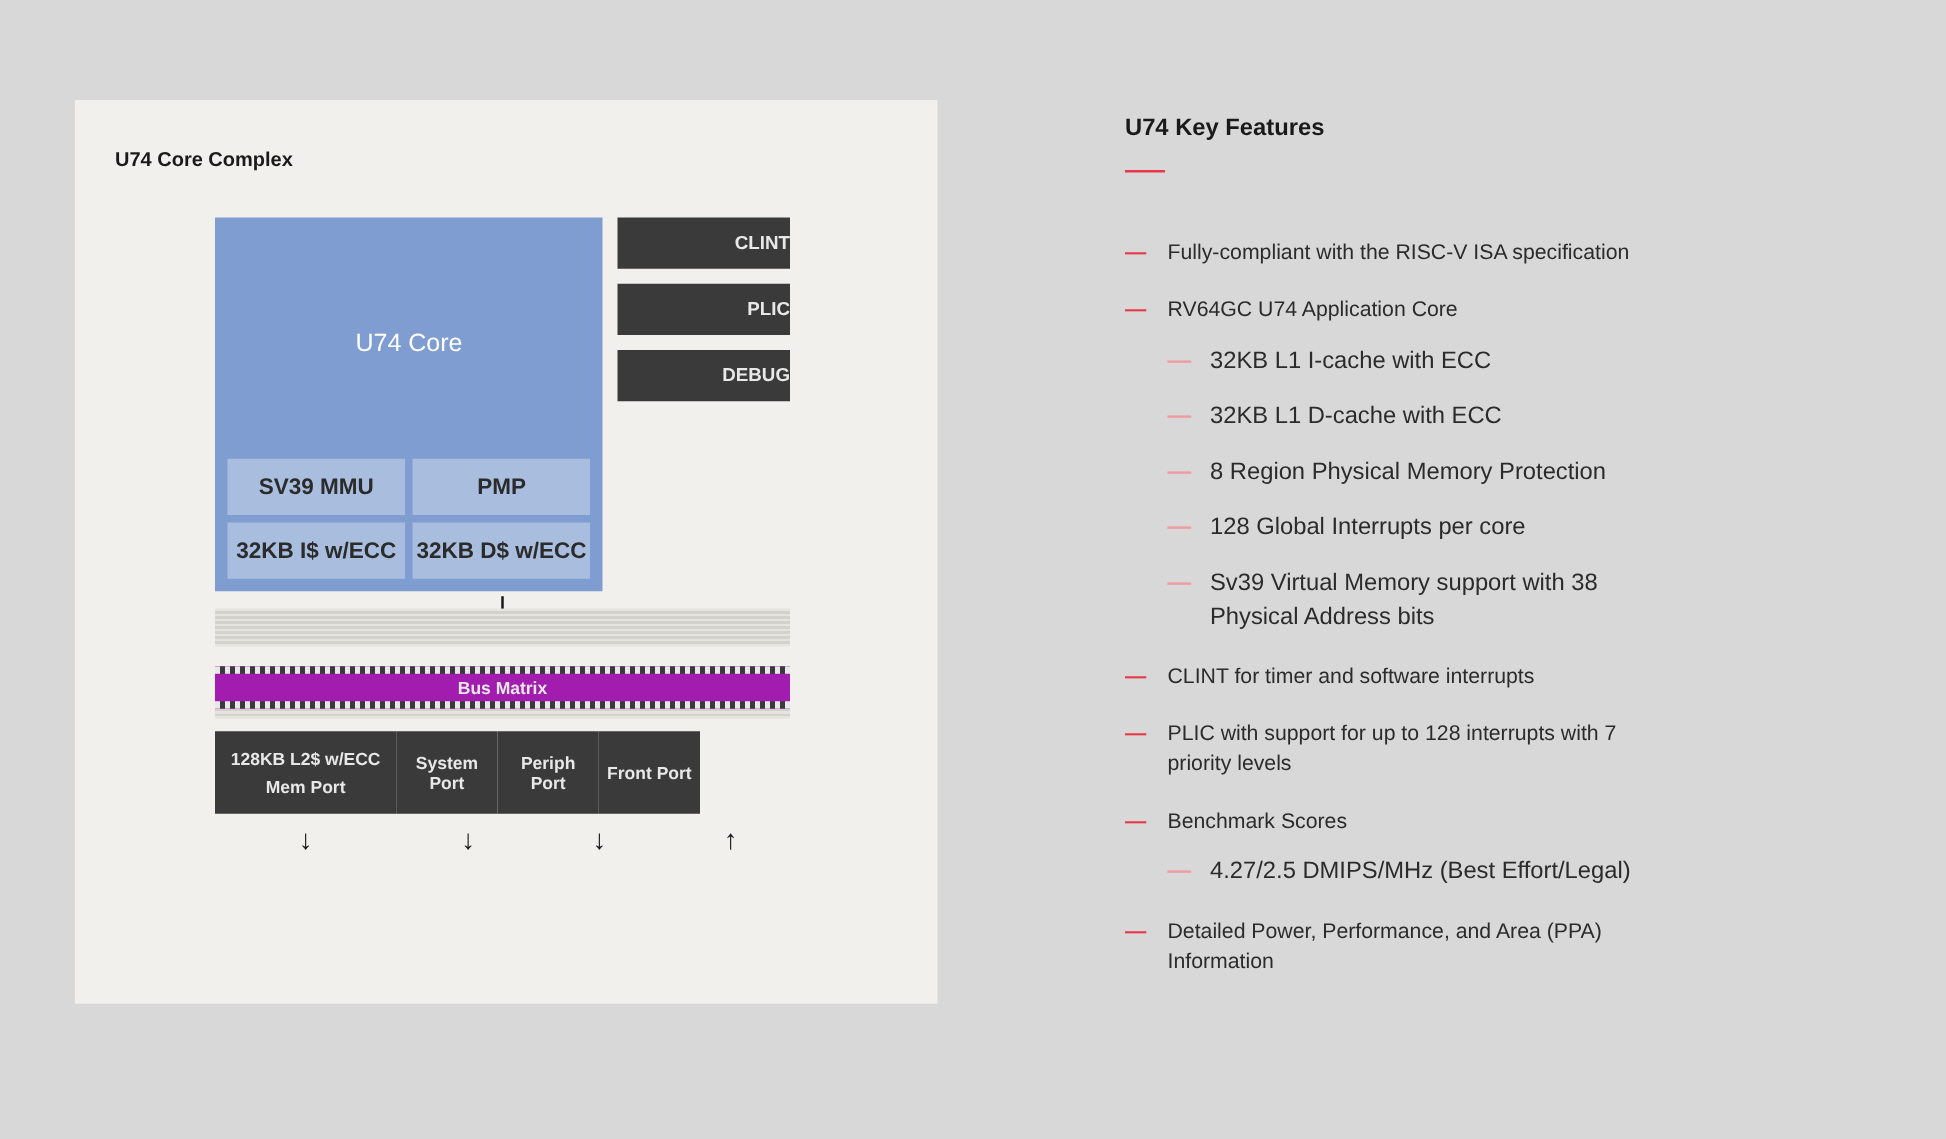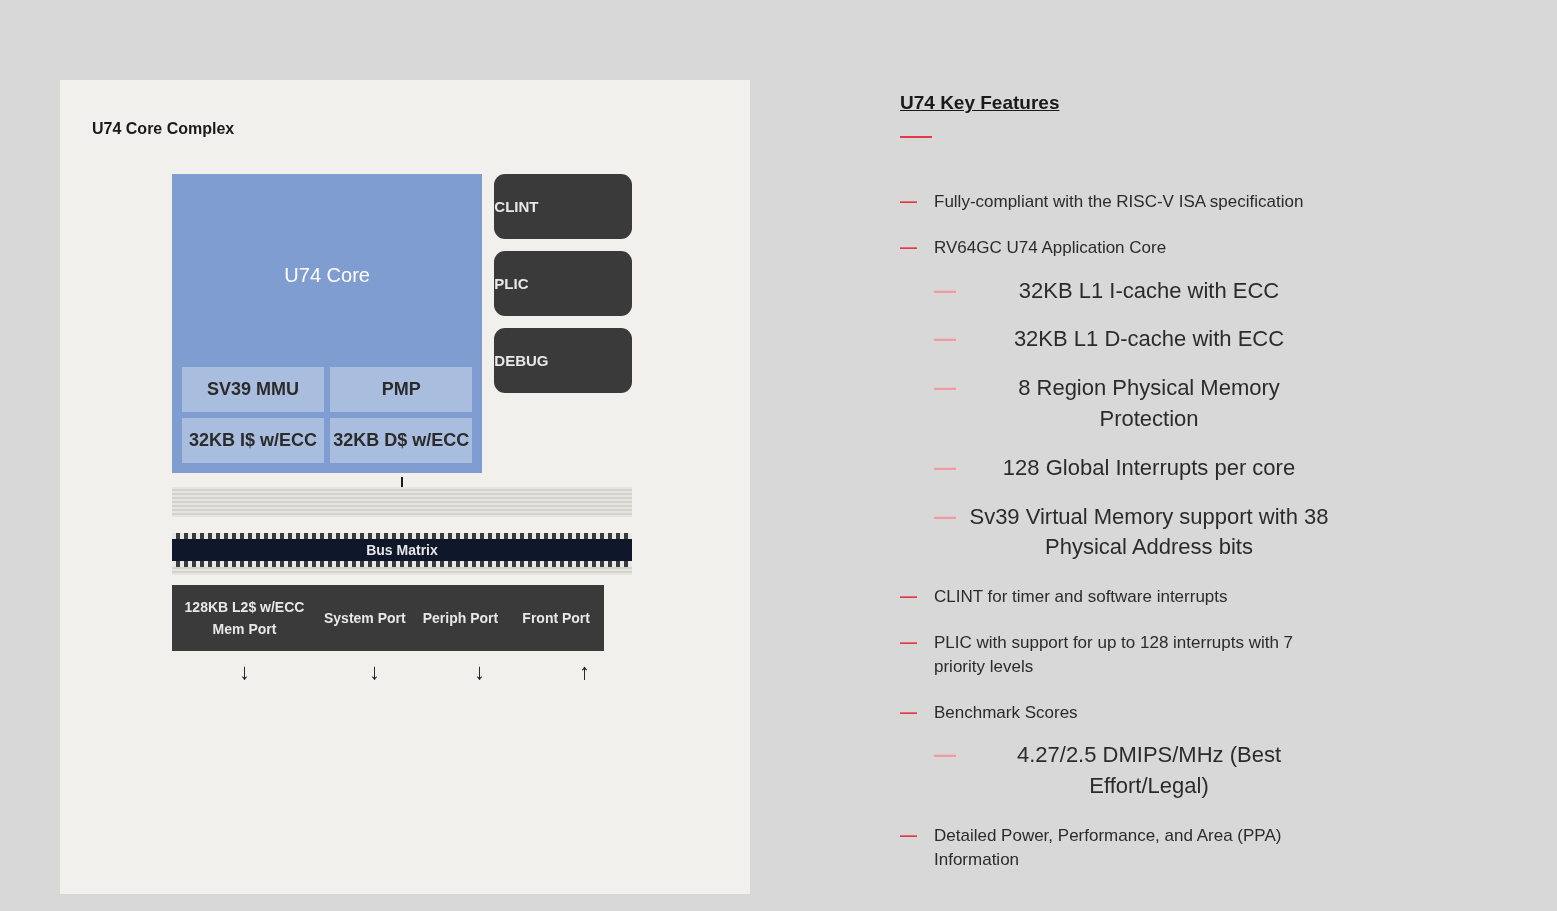--- a/index.html
+++ b/index.html
@@ -69,29 +69,28 @@
     display: flex;
     flex-direction: column;
     gap: 12px;
     width: 148px;
   }
   .side-blk {
     background: #3a3a3a;
     color: #e8e8e8;
     font-size: 15px;
     font-weight: 600;
-    text-align: left;
-    padding: 24px 0;
-    border-radius: 11px;
+    text-align: right;
+    padding: 12px 0;
   }
   .bus-matrix {
     margin-top: 16px;
     width: 460px;
     height: 34px;
-    background: #0f172a;
+    background: #a21caf;
     color: #e8e8e8;
     font-size: 14px;
     font-weight: 600;
     display: flex;
     align-items: center;
     justify-content: center;
     position: relative;
     overflow: hidden;
   }
   .bus-matrix::before, .bus-matrix::after {
@@ -101,21 +100,21 @@
     right: 0;
     height: 6px;
     background: repeating-linear-gradient(90deg, #e8e8e8 0 4px, #3a3a3a 4px 8px);
   }
   .bus-matrix::before { top: 0; }
   .bus-matrix::after  { bottom: 0; }
   .ports-row {
     margin-top: 10px;
     display: grid;
     grid-template-columns: 145px 1fr 1fr 1fr;
-    width: 432px;
+    width: 388px;
   }
   .port {
     background: #3a3a3a;
     color: #e8e8e8;
     font-size: 14px;
     font-weight: 600;
     text-align: center;
     padding: 12px 4px;
     display: flex;
     flex-direction: column;
@@ -144,21 +143,21 @@
   .stripes.tall { height: 30px; }
   .vline {
     width: 2px;
     height: 10px;
     background: #1a1a1a;
     margin: 4px auto 0;
   }
 
   
   .features { flex: 1; padding-top: 12px; max-width: 430px; }
-  .feat-title { font-size: 19px; font-weight: 700; margin-bottom: 22px; text-decoration: underline; }
+  .feat-title { font-size: 19px; font-weight: 700; margin-bottom: 22px; }
   .redline { width: 32px; height: 2px; background: #e53948; margin-bottom: 52px; }
   ul.flist { list-style: none; }
   ul.flist > li {
     position: relative;
     padding-left: 34px;
     font-size: 17px;
     line-height: 1.4;
     color: #2b2b2b;
     margin-bottom: 22px;
   }
@@ -167,25 +166,24 @@
     position: absolute;
     left: 0;
     top: 0;
     color: #e53948;
     font-weight: 700;
   }
   ul.sublist { list-style: none; margin-top: 16px; }
   ul.sublist > li {
     position: relative;
     padding-left: 34px;
-    font-size: 22px;
+    font-size: 19px;
     line-height: 1.4;
     color: #2b2b2b;
     margin-bottom: 18px;
-    text-align: center;
   }
   ul.sublist > li::before {
     content: "—";
     position: absolute;
     left: 0;
     top: 0;
     color: #f09aa2;
     font-weight: 700;
   }
 </style>

